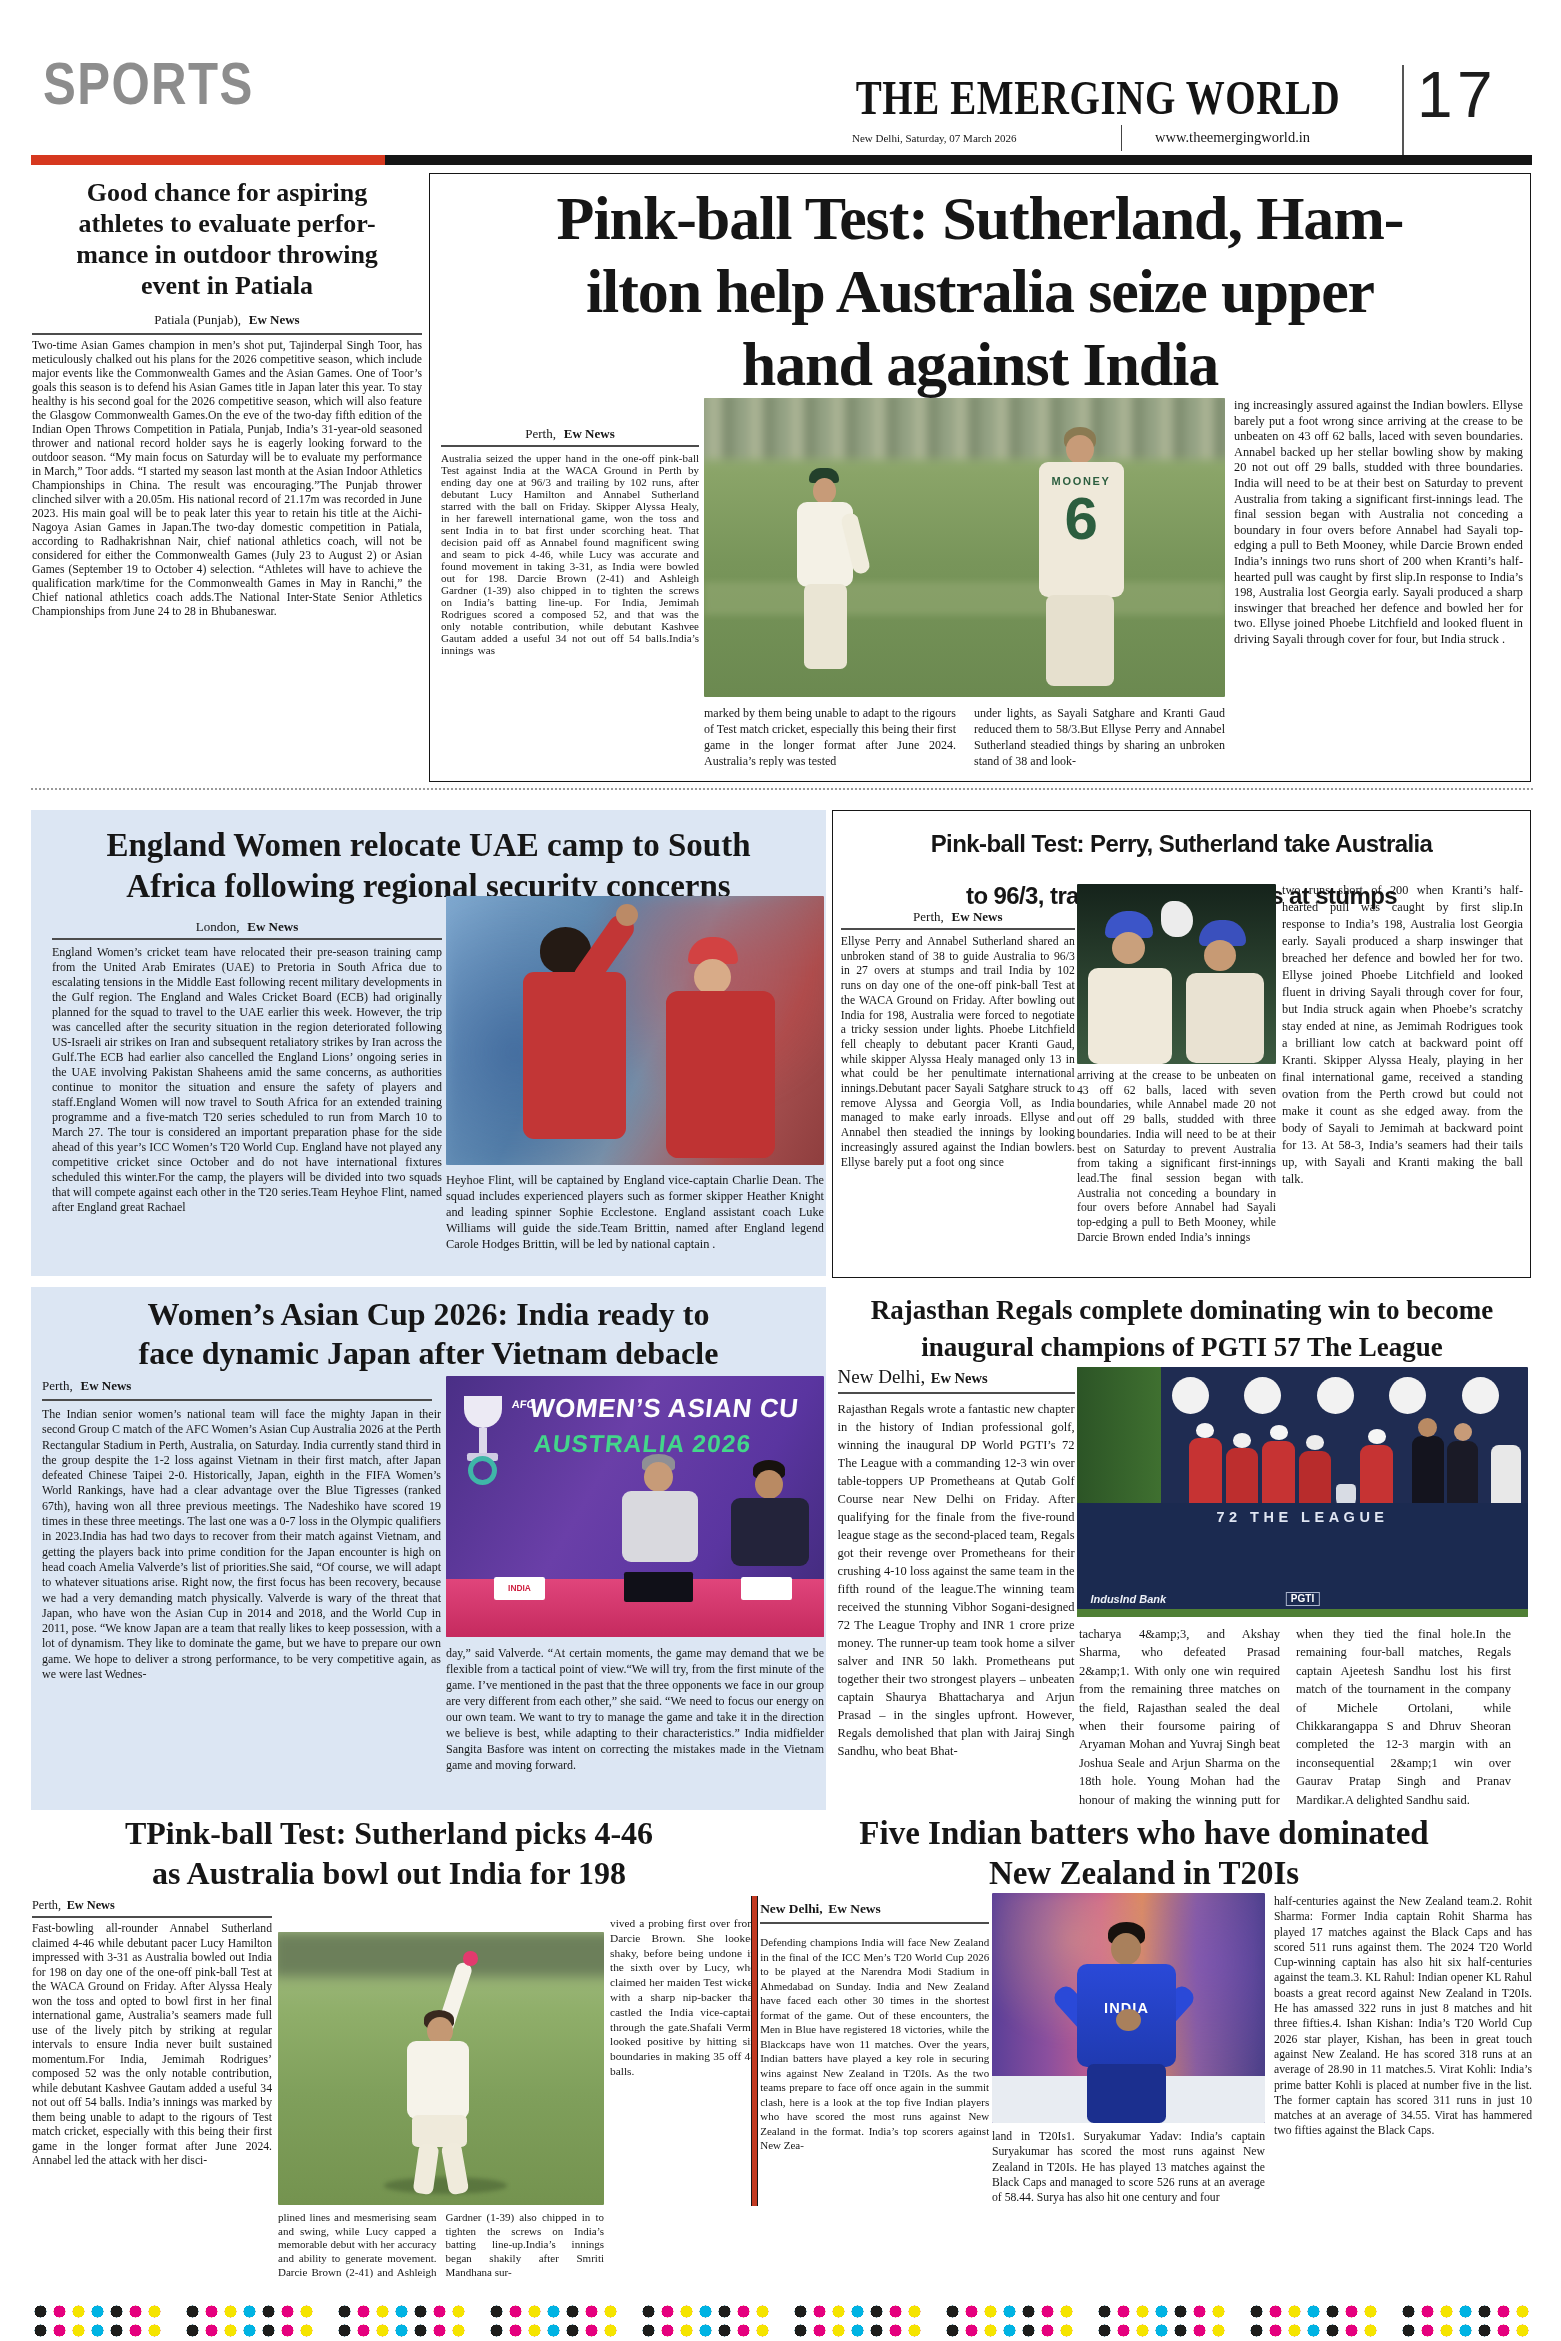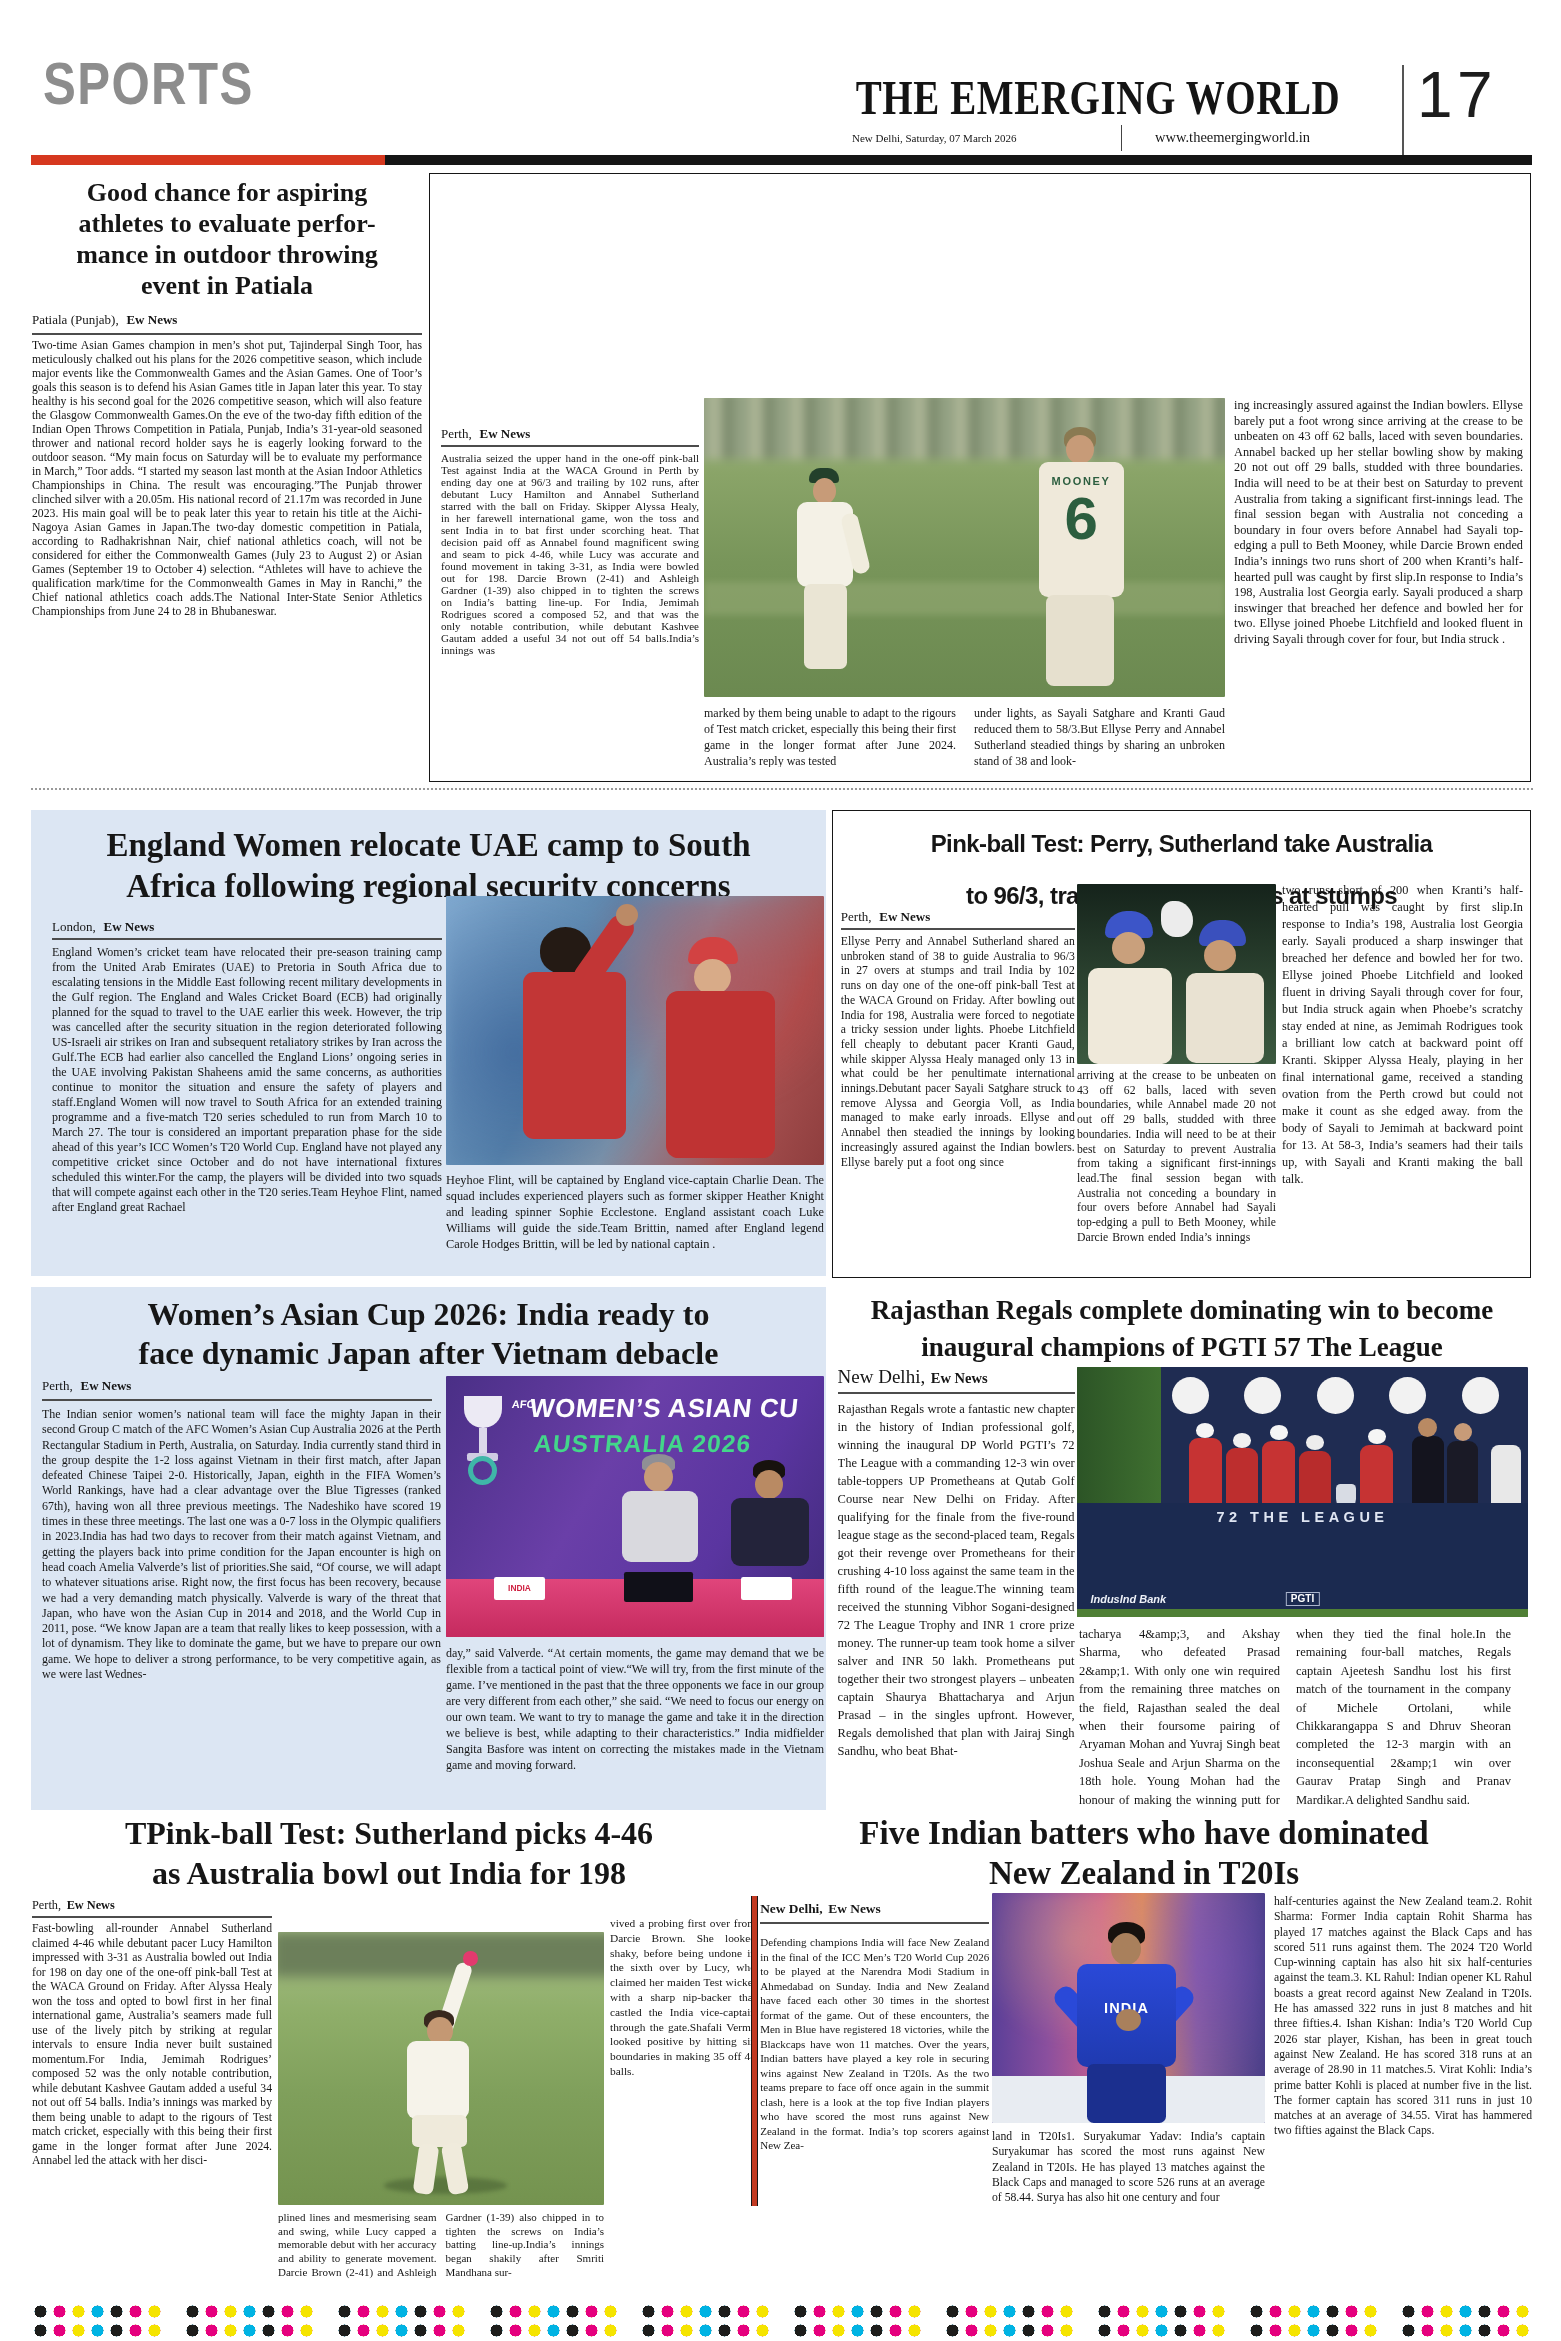--- a/index.html
+++ b/index.html
@@ -1,21 +1,21 @@
 <!DOCTYPE html>
 <html style="font-size:9px"><head>
 <meta charset="utf-8">
 <style>
   html,body{margin:0;padding:0}
   body{width:1561px;height:2342px;position:relative;background:#ffffff;
        font-family:"Liberation Serif",serif;color:#161616;overflow:hidden}
   .abs{position:absolute}
   .hl{font-weight:bold;text-align:center;white-space:pre-line;font-family:"Liberation Serif",serif}
   .hl-sans{font-family:"Liberation Sans",sans-serif}
-  .byline{font-size:13px}
+  .byline{text-align:center;font-size:13px}
   .byline .agency{font-weight:bold;margin-left:7.8px;font-size:13px}
   .rule{background:#4c4c4c;height:2.2px}
   .bt{text-align:justify;overflow:hidden}
   .photo{position:absolute;overflow:hidden;border-radius:1.1px}
   .ph{position:absolute}
   .bluebox{background:#dce6f3}
   .boxed{border:1.7px solid #161616;background:#fff}
   .dotline{border-top:2.2px dotted #999}
   .dots{background-image:
     repeating-linear-gradient(90deg, transparent 0 133px, #fff 133px 152px),
@@ -54,20 +54,23 @@
 mance in outdoor throwing
 event in Patiala</div>
   <div class="byline" style="margin-top:11px">
     <span>Patiala (Punjab),</span><span class="agency">Ew News</span>
   </div>
   <div class="rule" style="margin-top:4.5px"></div>
   <div class="bt" style="margin-top:4.5px;font-size:11.7px;line-height:14px;height:350px">Two-time Asian Games champion in men’s shot put, Tajinderpal Singh Toor, has meticulously chalked out his plans for the 2026 competitive season, which include major events like the Commonwealth Games and the Asian Games. One of Toor’s goals this season is to defend his Asian Games title in Japan later this year. To stay healthy is his second goal for the 2026 competitive season, which will also feature the Glasgow Commonwealth Games.On the eve of the two-day fifth edition of the Indian Open Throws Competition in Patiala, Punjab, India’s 31-year-old seasoned thrower and national record holder says he is eagerly looking forward to the outdoor season. “My main focus on Saturday will be to evaluate my performance in March,” Toor adds. “I started my season last month at the Asian Indoor Athletics Championships in China. The result was encouraging.”The Punjab thrower clinched silver with a 20.05m. His national record of 21.17m was recorded in June 2023. His main goal will be to peak later this year to retain his title at the Aichi-Nagoya Asian Games in Japan.The two-day domestic competition in Patiala, according to Radhakrishnan Nair, chief national athletics coach, will not be considered for either the Commonwealth Games (July 23 to August 2) or Asian Games (September 19 to October 4) selection. “Athletes will have to achieve the qualification mark/time for the Commonwealth Games in May in Ranchi,” the Chief national athletics coach adds.The National Inter-State Senior Athletics Championships from June 24 to 28 in Bhubaneswar.</div>
 </div>
 
 <div class="abs boxed" style="left:429px;top:173px;width:1100px;height:607px">
+  <div class="hl" style="position:absolute;left:0;top:7.8px;width:100%;font-size:62px;line-height:73px;letter-spacing:-1.1px">Pink-ball Test: Sutherland, Ham-
+ilton help Australia seize upper
+hand against India</div>
 
   <div class="abs" style="left:11px;top:252px;width:258px">
     <div class="byline">
       <span>Perth,</span><span class="agency">Ew News</span>
     </div>
     <div class="rule" style="margin-top:3.3px"></div>
     <div class="bt" style="margin-top:4.5px;font-size:11px;line-height:12px;word-spacing:1.7px;height:306px">Australia seized the upper hand in the one-off pink-ball Test against India at the WACA Ground in Perth by ending day one at 96/3 and trailing by 102 runs, after debutant Lucy Hamilton and Annabel Sutherland starred with the ball on Friday. Skipper Alyssa Healy, in her farewell international game, won the toss and sent India in to bat first under scorching heat. That decision paid off as Annabel found magnificent swing and seam to pick 4-46, while Lucy was accurate and found movement in taking 3-31, as India were bowled out for 198. Darcie Brown (2-41) and Ashleigh Gardner (1-39) also chipped in to tighten the screws on India’s batting line-up. For India, Jemimah Rodrigues scored a composed 52, and that was the only notable contribution, while debutant Kashvee Gautam added a useful 34 not out off 54 balls.India’s innings was</div>
   </div>
 
   <div class="photo" style="left:274px;top:224px;width:521px;height:299px;background:linear-gradient(180deg,#aabd8e 0%,#8aa468 25%,#78955a 55%,#6b8950 100%)">

